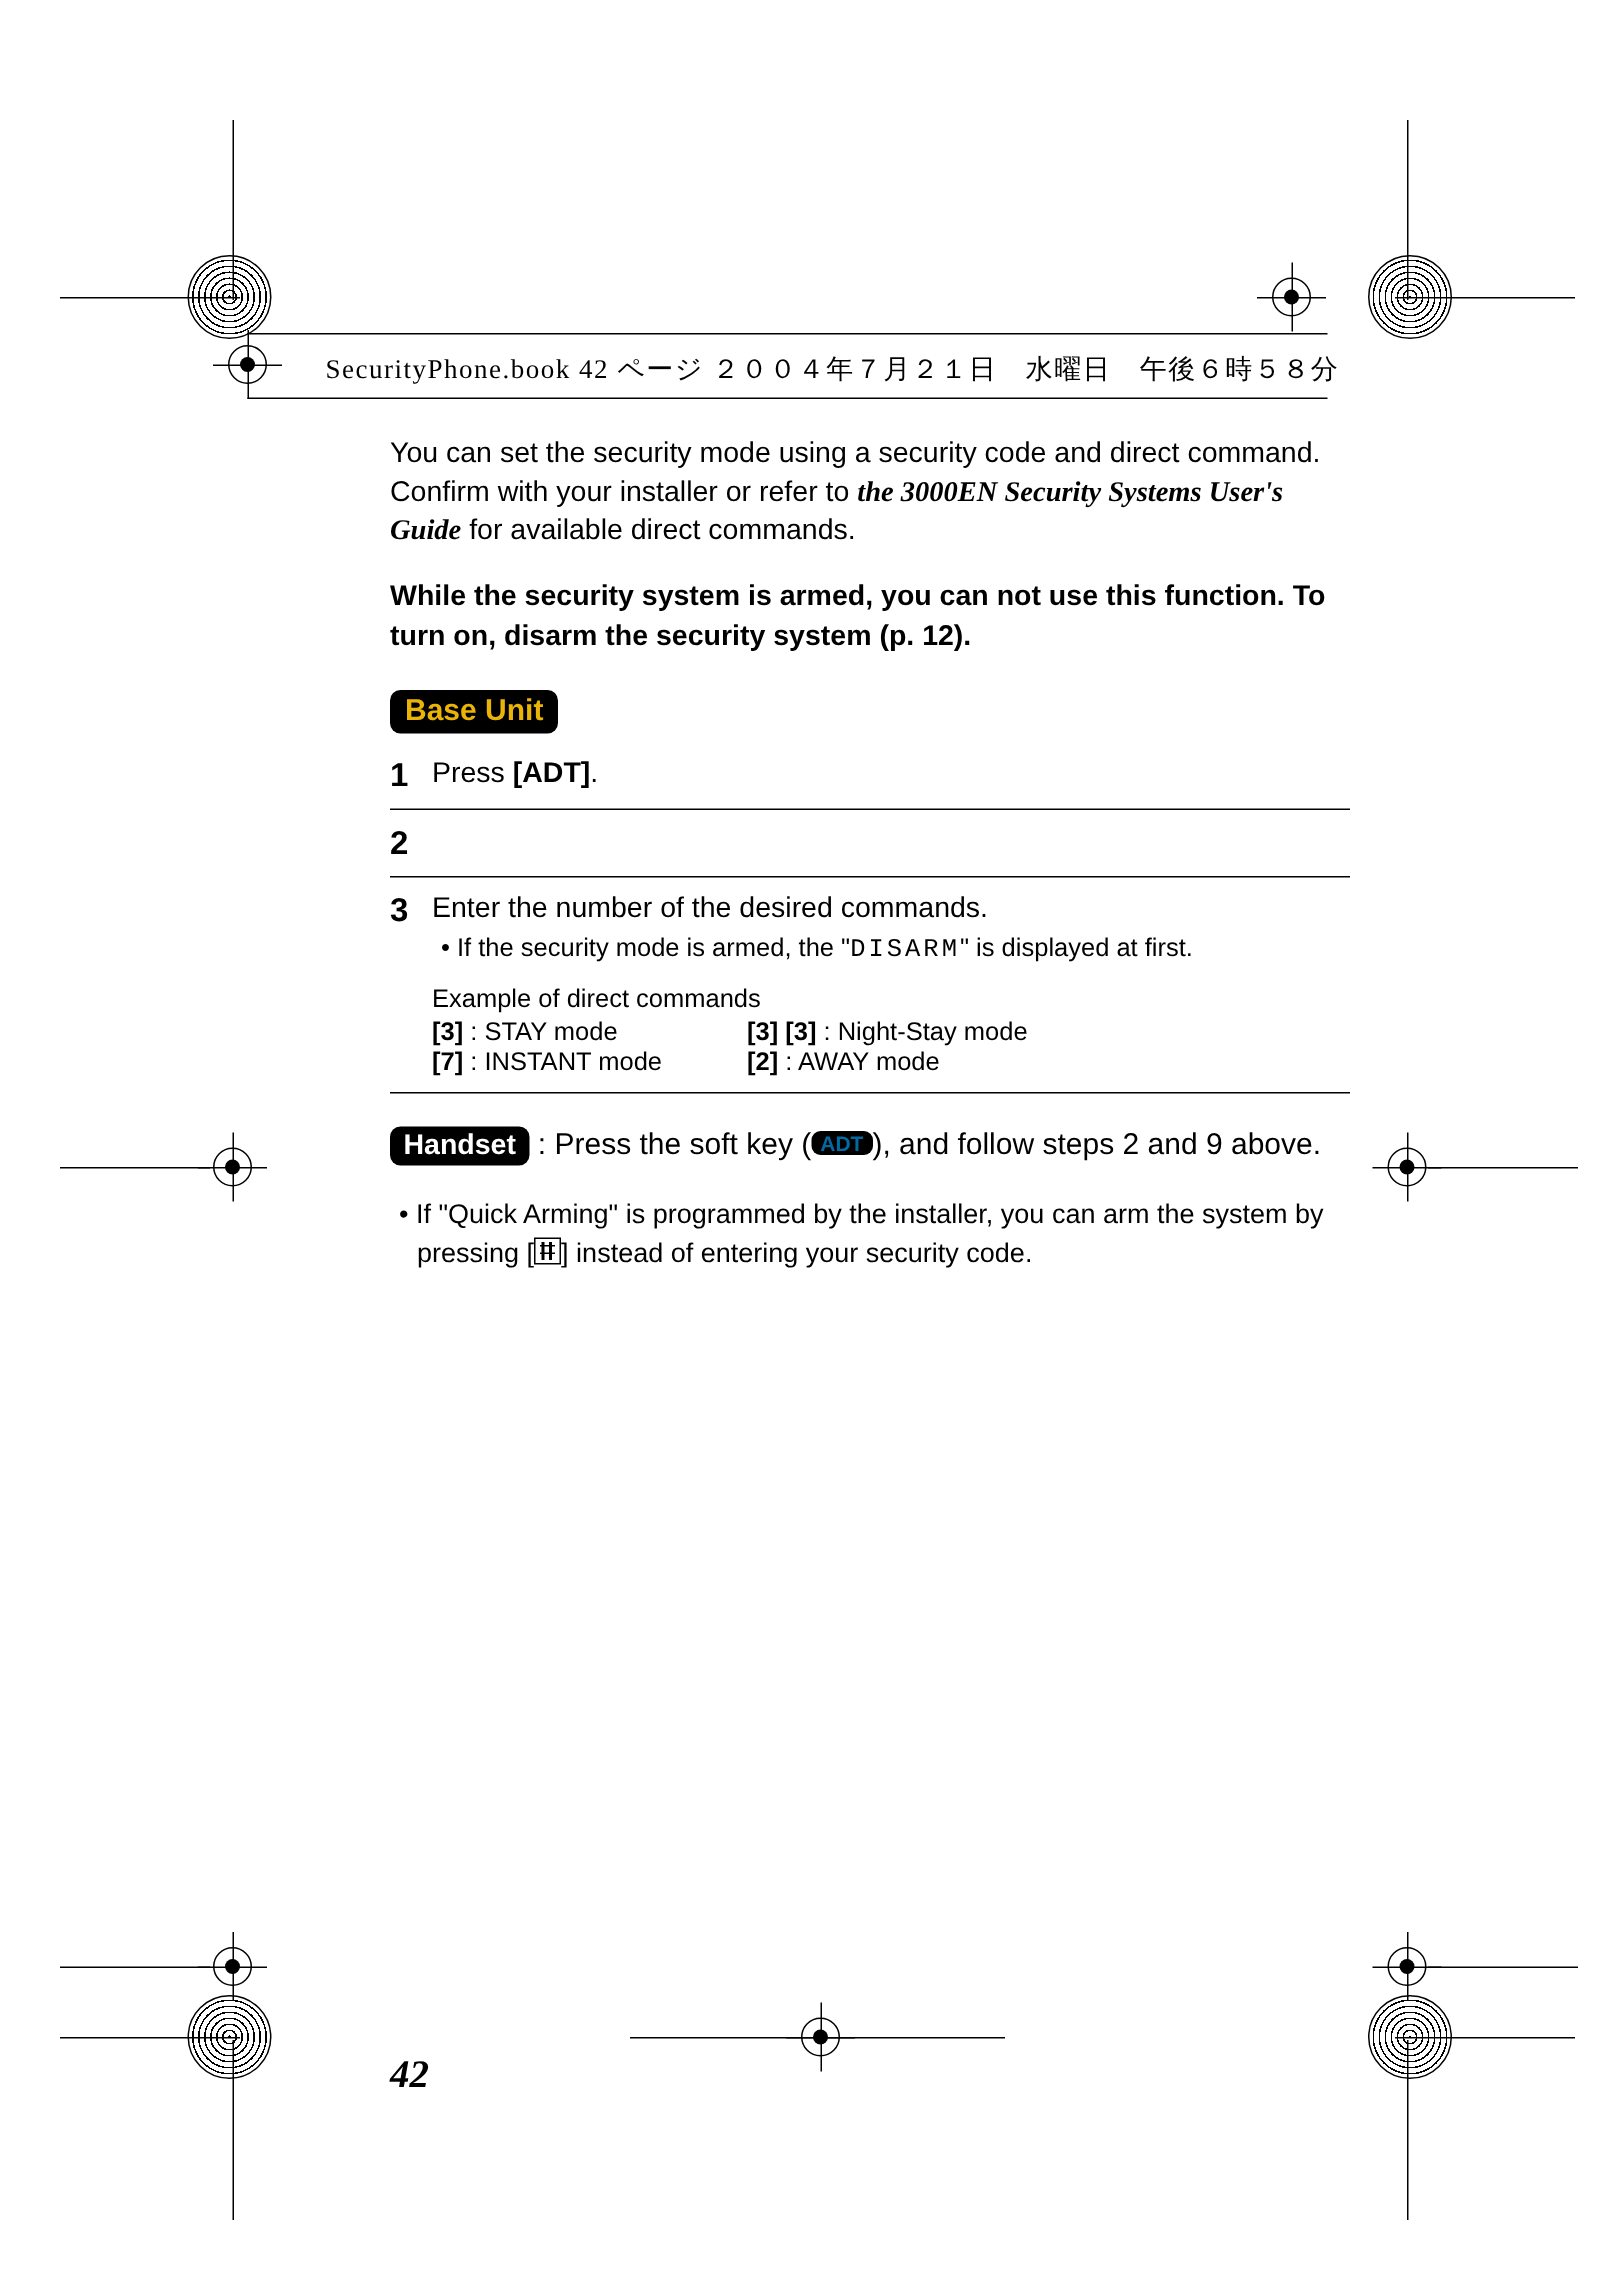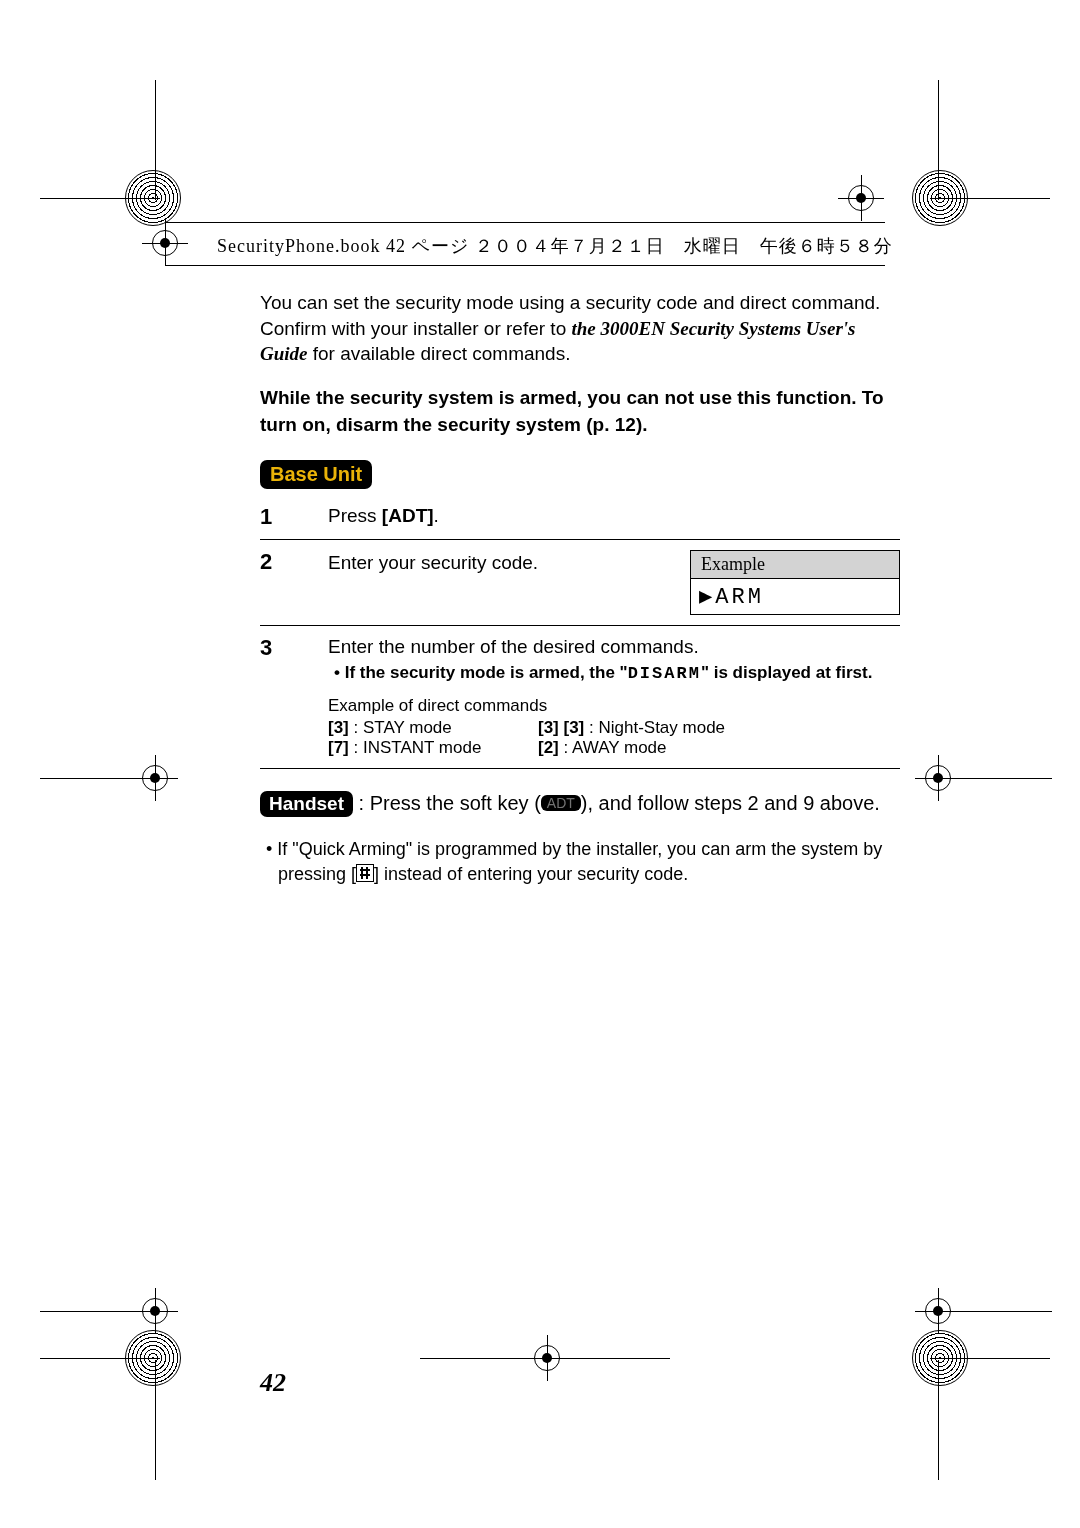--- a/index.html
+++ b/index.html
@@ -68,23 +68,23 @@
     display:inline-block;
     background:#000; color:#eab308;
     font-weight:bold; font-size:20px;
     padding: 3px 10px; border-radius:7px;
     margin-top: 22px;
   }
   .steps { margin-top: 6px; }
   .step-row { display:flex; align-items:flex-start; border-bottom:1px solid #000; padding:10px 0; }
   .step-row.last { border-bottom:1px solid #000; }
   .step-num { font-weight:bold; font-size:22px; width:28px; flex:none; line-height:1.1;}
-  .step-body { flex:1; font-size:19px;margin-left:40px; }
+  .step-body { flex:1; font-size:19px; }
   .step-body .bold { font-weight:bold; }
-  .step-body .sub { font-size:17px; line-height:1.35;font-weight:bold; }
+  .step-body .sub { font-size:17px; line-height:1.35; }
   .step-body .mono { font-family: "Courier New", monospace; letter-spacing:2px; }
   .step-body .sub-indent { padding-left:18px; text-indent:-12px; margin-top:4px;}
   .step-body .ex-title { font-size:17px; margin-top:10px; }
   .cmd-table { display:flex; font-size:17px; margin-top:2px;}
   .cmd-col { width:210px; }
   .cmd-col .b { font-weight:bold; }
 
   .example-box {
     width:210px; flex:none; margin-left:auto;
   }
@@ -102,21 +102,21 @@
 
   .handset-row {
     margin-top: 22px;
     font-size: 20px;
   }
   .pill-dark {
     display:inline-block; background:#000; color:#fff; font-weight:bold;
     border-radius:7px; padding:2px 9px; font-size:19px;
   }
   .pill-small {
-    display:inline-block; background:#000; color:#737373; font-weight:normal;
+    display:inline-block; background:#000; color:#0369a1; font-weight:bold;
     border-radius:6px; padding:0px 6px; font-size:14px; vertical-align:2px;
   }
   .footnote {
     margin-top:20px; font-size:18px; line-height:1.4;
     padding-left:18px; text-indent:-12px;
   }
   .hash-icon {
     display:inline-block; width:16px; height:16px; position:relative; vertical-align:-2px;
     border:1.5px solid #000;
   }
@@ -223,29 +223,20 @@
 
       <div class="step-row">
         <div class="step-num">1</div>
         <div class="step-body">
           <span>Press </span><span class="bold">[ADT]</span><span>.</span>
         </div>
       </div>
 
       <div class="step-row">
         <div class="step-num">2</div>
-        <div class="step-body">
-          <div class="step2-wrap">
-            <div class="txt">Enter your security code.</div>
-            <div class="example-box">
-              <div class="lbl">Example</div>
-              <div class="scr">▶ARM</div>
-            </div>
-          </div>
-        </div>
       </div>
 
       <div class="step-row last">
         <div class="step-num">3</div>
         <div class="step-body">
           <div>Enter the number of the desired commands.</div>
           <div class="sub sub-indent">
             <span>• If the security mode is armed, the "</span><span class="mono">DISARM</span><span>" is displayed at first.</span>
           </div>
           <div class="ex-title">Example of direct commands</div>

